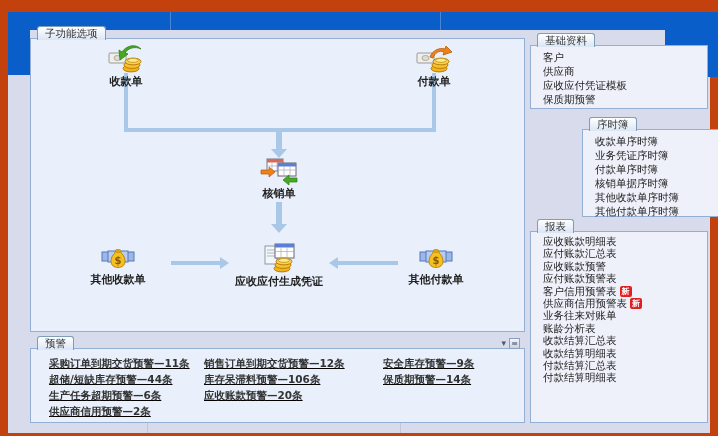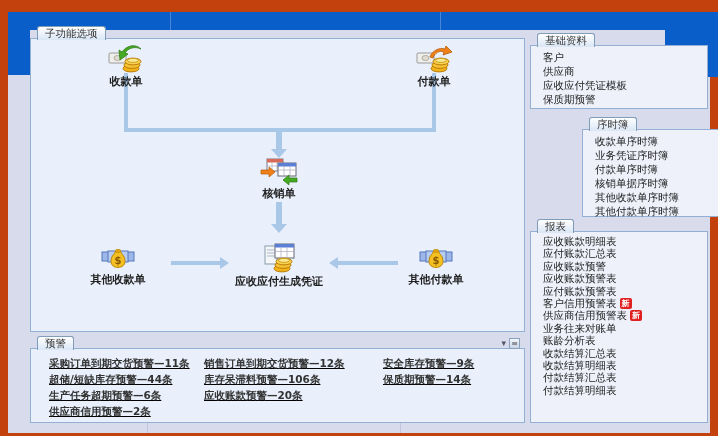--- a/index.html
+++ b/index.html
@@ -207,21 +207,20 @@
       <div class="side-item">其他付款单序时簿</div>
     </div>
   </div>
 
   <div class="panel sidebar-panel" style="left:530px;top:231px;width:176px;height:190px;">
     <div class="tab">报表</div>
     <div class="side-list" style="padding-top:3px;">
       <div class="report-item"><span>应收账款明细表</span></div>
       <div class="report-item"><span>应付账款汇总表</span></div>
       <div class="report-item"><span>应收账款预警</span></div>
-      <div class="report-item"><span>应收账款预警表</span></div>
       <div class="report-item"><span>应付账款预警表</span></div>
       <div class="report-item"><span>客户信用预警表</span><span class="badge">新</span></div>
       <div class="report-item"><span>供应商信用预警表</span><span class="badge">新</span></div>
       <div class="report-item"><span>业务往来对账单</span></div>
       <div class="report-item"><span>账龄分析表</span></div>
       <div class="report-item"><span>收款结算汇总表</span></div>
       <div class="report-item"><span>收款结算明细表</span></div>
       <div class="report-item"><span>付款结算汇总表</span></div>
       <div class="report-item"><span>付款结算明细表</span></div>
     </div>

